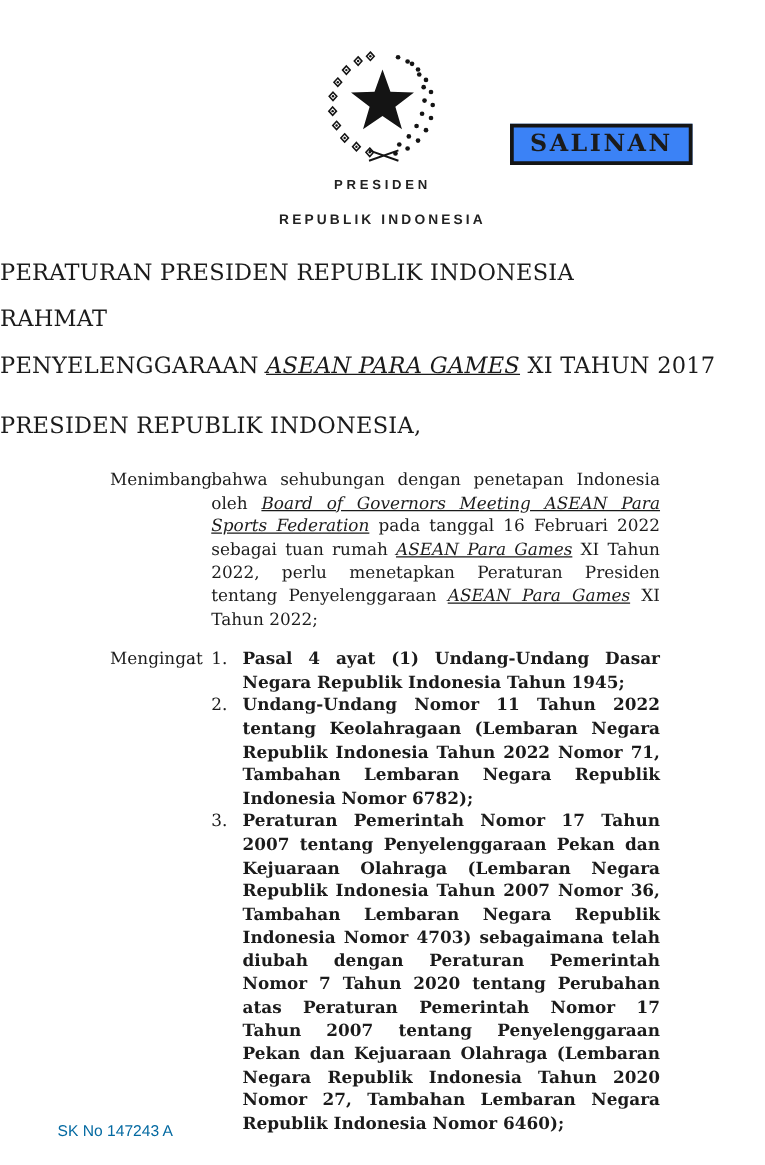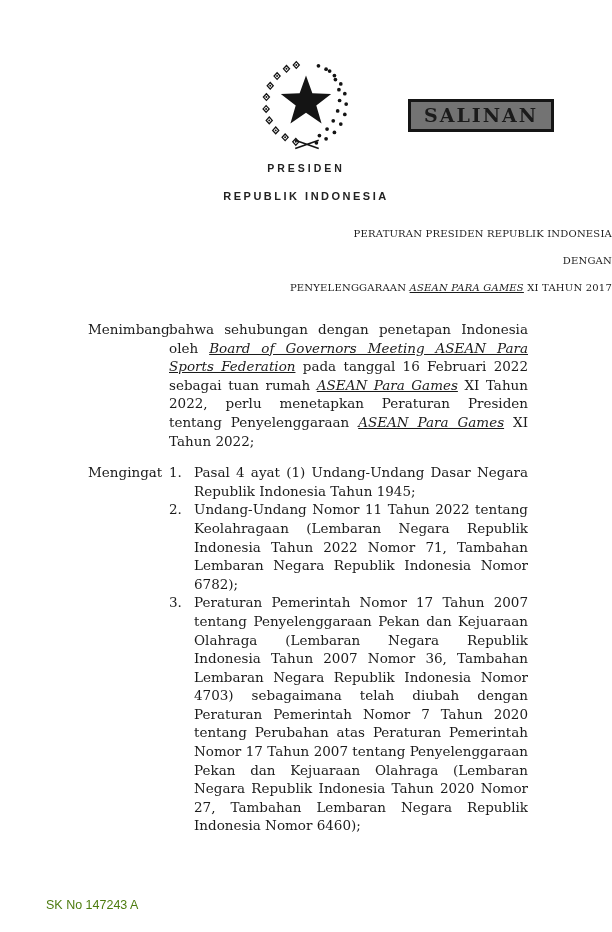--- a/index.html
+++ b/index.html
@@ -5,63 +5,63 @@
   html,body { margin:0; padding:0; }
   .page {
     position: relative;
     width: 612px;
     height: 932px;
     background: #ffffff;
     color: #1b1b1b;
     font-family: "DejaVu Serif", serif;
     overflow: hidden;
   }
-  .header { padding-top: 56px; text-align: center; }
+  .header { padding-top: 36px; text-align: center; }
   .seal-wrap { display: inline-block; width: 98px; height: 98px; }
   .letterhead { margin-top: 4px; font-family: "Liberation Sans", sans-serif; font-weight: bold; color:#222; }
   .lh1 { font-size: 10.5px; letter-spacing: 3px; }
   .lh2 { font-size: 11px; letter-spacing: 2.5px; margin-top: 16px; }
   .salinan-box {
     position: absolute;
     top: 99px;
     left: 408px;
     border: 3px solid #151515;
     padding: 2px 13px 3px 13px;
     font-family: "DejaVu Serif", serif;
     font-size: 19px;
     font-weight: bold;
     letter-spacing: 2px;
-    background: #737373;
+    background: #3b82f6;
   }
-  .title-block { margin-top: 26px; text-align: right; font-size: 10px; letter-spacing: 0.2px; }
+  .title-block { margin-top: 26px; text-align: left; font-size: 18px; letter-spacing: 0.2px; }
   .t-line { margin: 0 0 16px 0; }
   .t-line.gap-lg { margin-bottom: 27px; }
   .t-line.last { margin-bottom: 0; }
   .it { font-style: italic; text-decoration: underline; }
   .clause {
     display: flex;
     padding: 0 84px 0 88px;
     font-size: 13.5px;
     line-height: 18.6px;
   }
   .clause.menimbang { margin-top: 24px; }
   .clause.mengingat { margin-top: 13px; }
   .clause-label { width: 64px; flex: none; }
   .clause-colon { width: 17px; flex: none; }
   .clause-body { flex: 1; text-align: justify; }
   .li { display: flex; }
   .li-num { width: 25px; flex: none; }
-  .li-body { flex: 1; text-align: justify; }
+  .li-body { flex: 1; text-align: justify; font-weight: bold; }
   .sk-number {
     position: absolute;
     left: 46px;
     bottom: 20px;
     font-family: "Liberation Sans", sans-serif;
     font-size: 12.5px;
-    color: #4d7c0f;
+    color: #0369a1;
   }
 </style>
 </head>
 <body>
 
 <div class="page">
 
   <div class="header">
     <div class="seal-wrap">
       <svg viewBox="0 0 100 100" width="98" height="98" aria-hidden="true">
@@ -113,22 +113,23 @@
     <div class="letterhead">
       <div class="lh1">PRESIDEN</div>
       <div class="lh2">REPUBLIK INDONESIA</div>
     </div>
   </div>
 
   <div class="salinan-box">SALINAN</div>
 
   <div class="title-block">
     <div class="t-line">PERATURAN PRESIDEN REPUBLIK INDONESIA</div>
-    <div class="t-line">DENGAN</div>
+    <div class="t-line">RAHMAT</div>
     <div class="t-line gap-lg"><span>PENYELENGGARAAN </span><span class="it">ASEAN PARA GAMES</span><span> XI TAHUN 2017</span></div>
+    <div class="t-line last">PRESIDEN REPUBLIK INDONESIA,</div>
   </div>
 
   <div class="clause menimbang">
     <div class="clause-label">Menimbang</div>
     <div class="clause-colon">:</div>
     <div class="clause-body"><span>bahwa sehubungan dengan penetapan Indonesia oleh </span><span class="it">Board of Governors Meeting ASEAN Para Sports Federation</span><span> pada tanggal 16 Februari 2022 sebagai tuan rumah </span><span class="it">ASEAN Para Games</span><span> XI Tahun 2022, perlu menetapkan Peraturan Presiden tentang Penyelenggaraan </span><span class="it">ASEAN Para Games</span><span> XI Tahun 2022;</span></div>
   </div>
 
   <div class="clause mengingat">
     <div class="clause-label">Mengingat</div>

